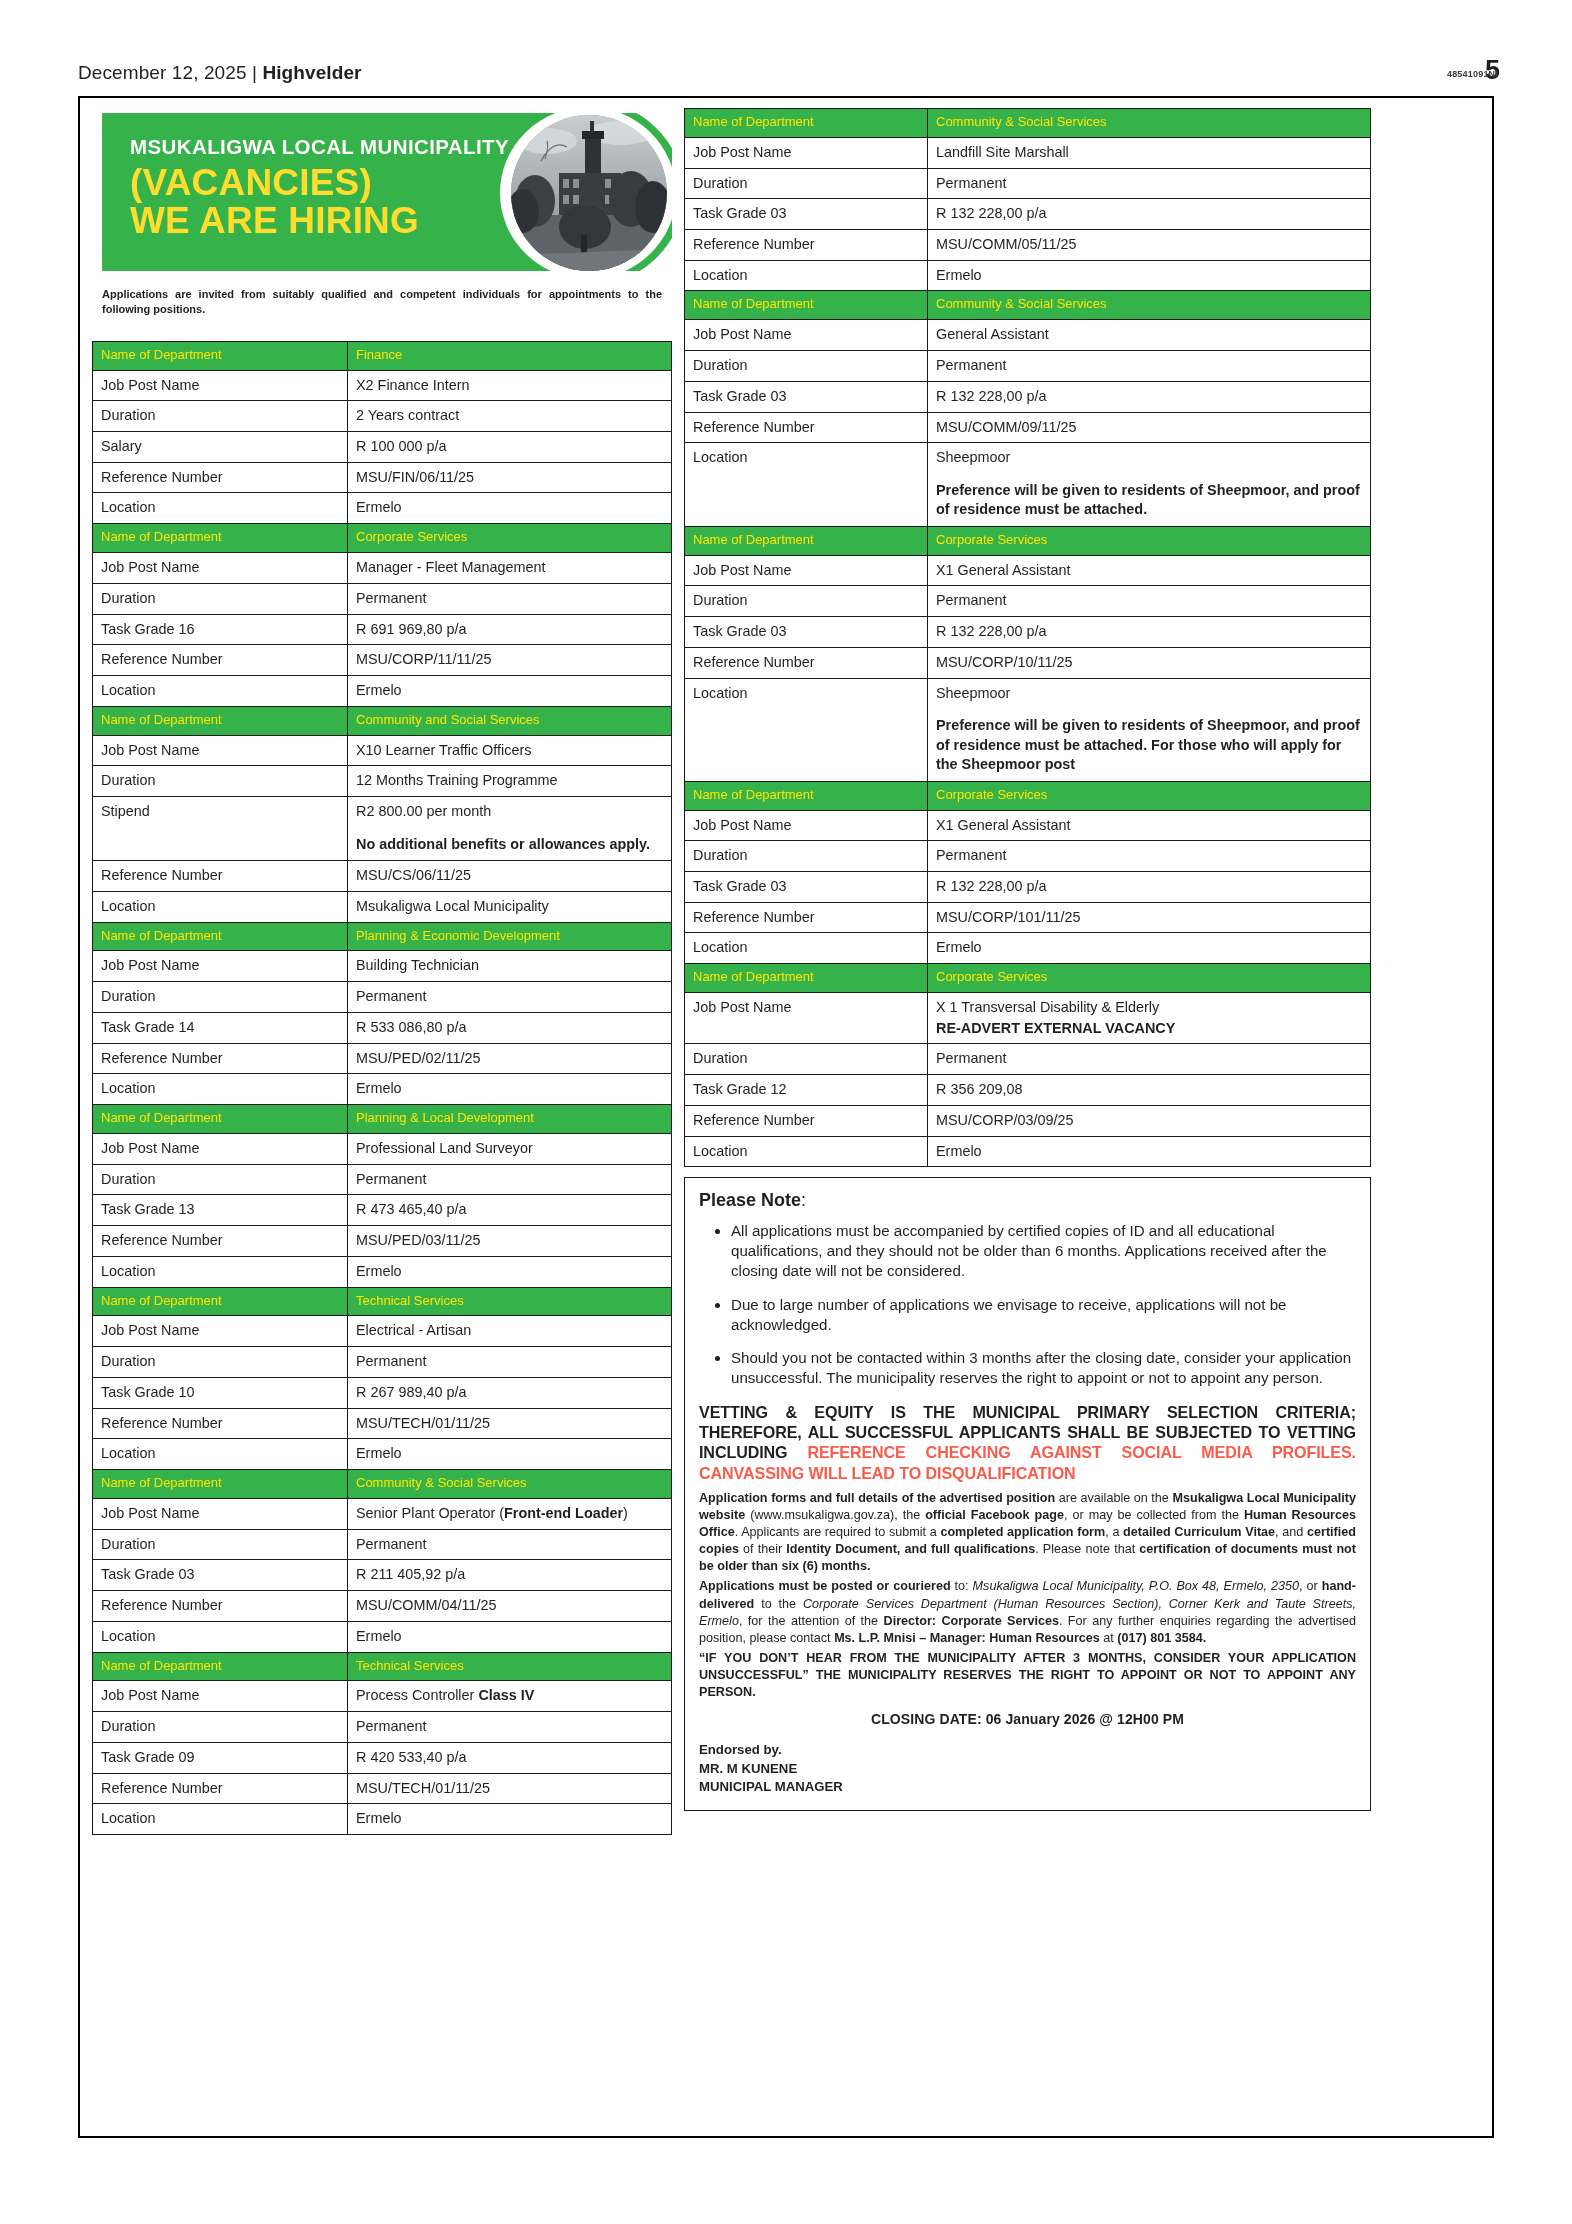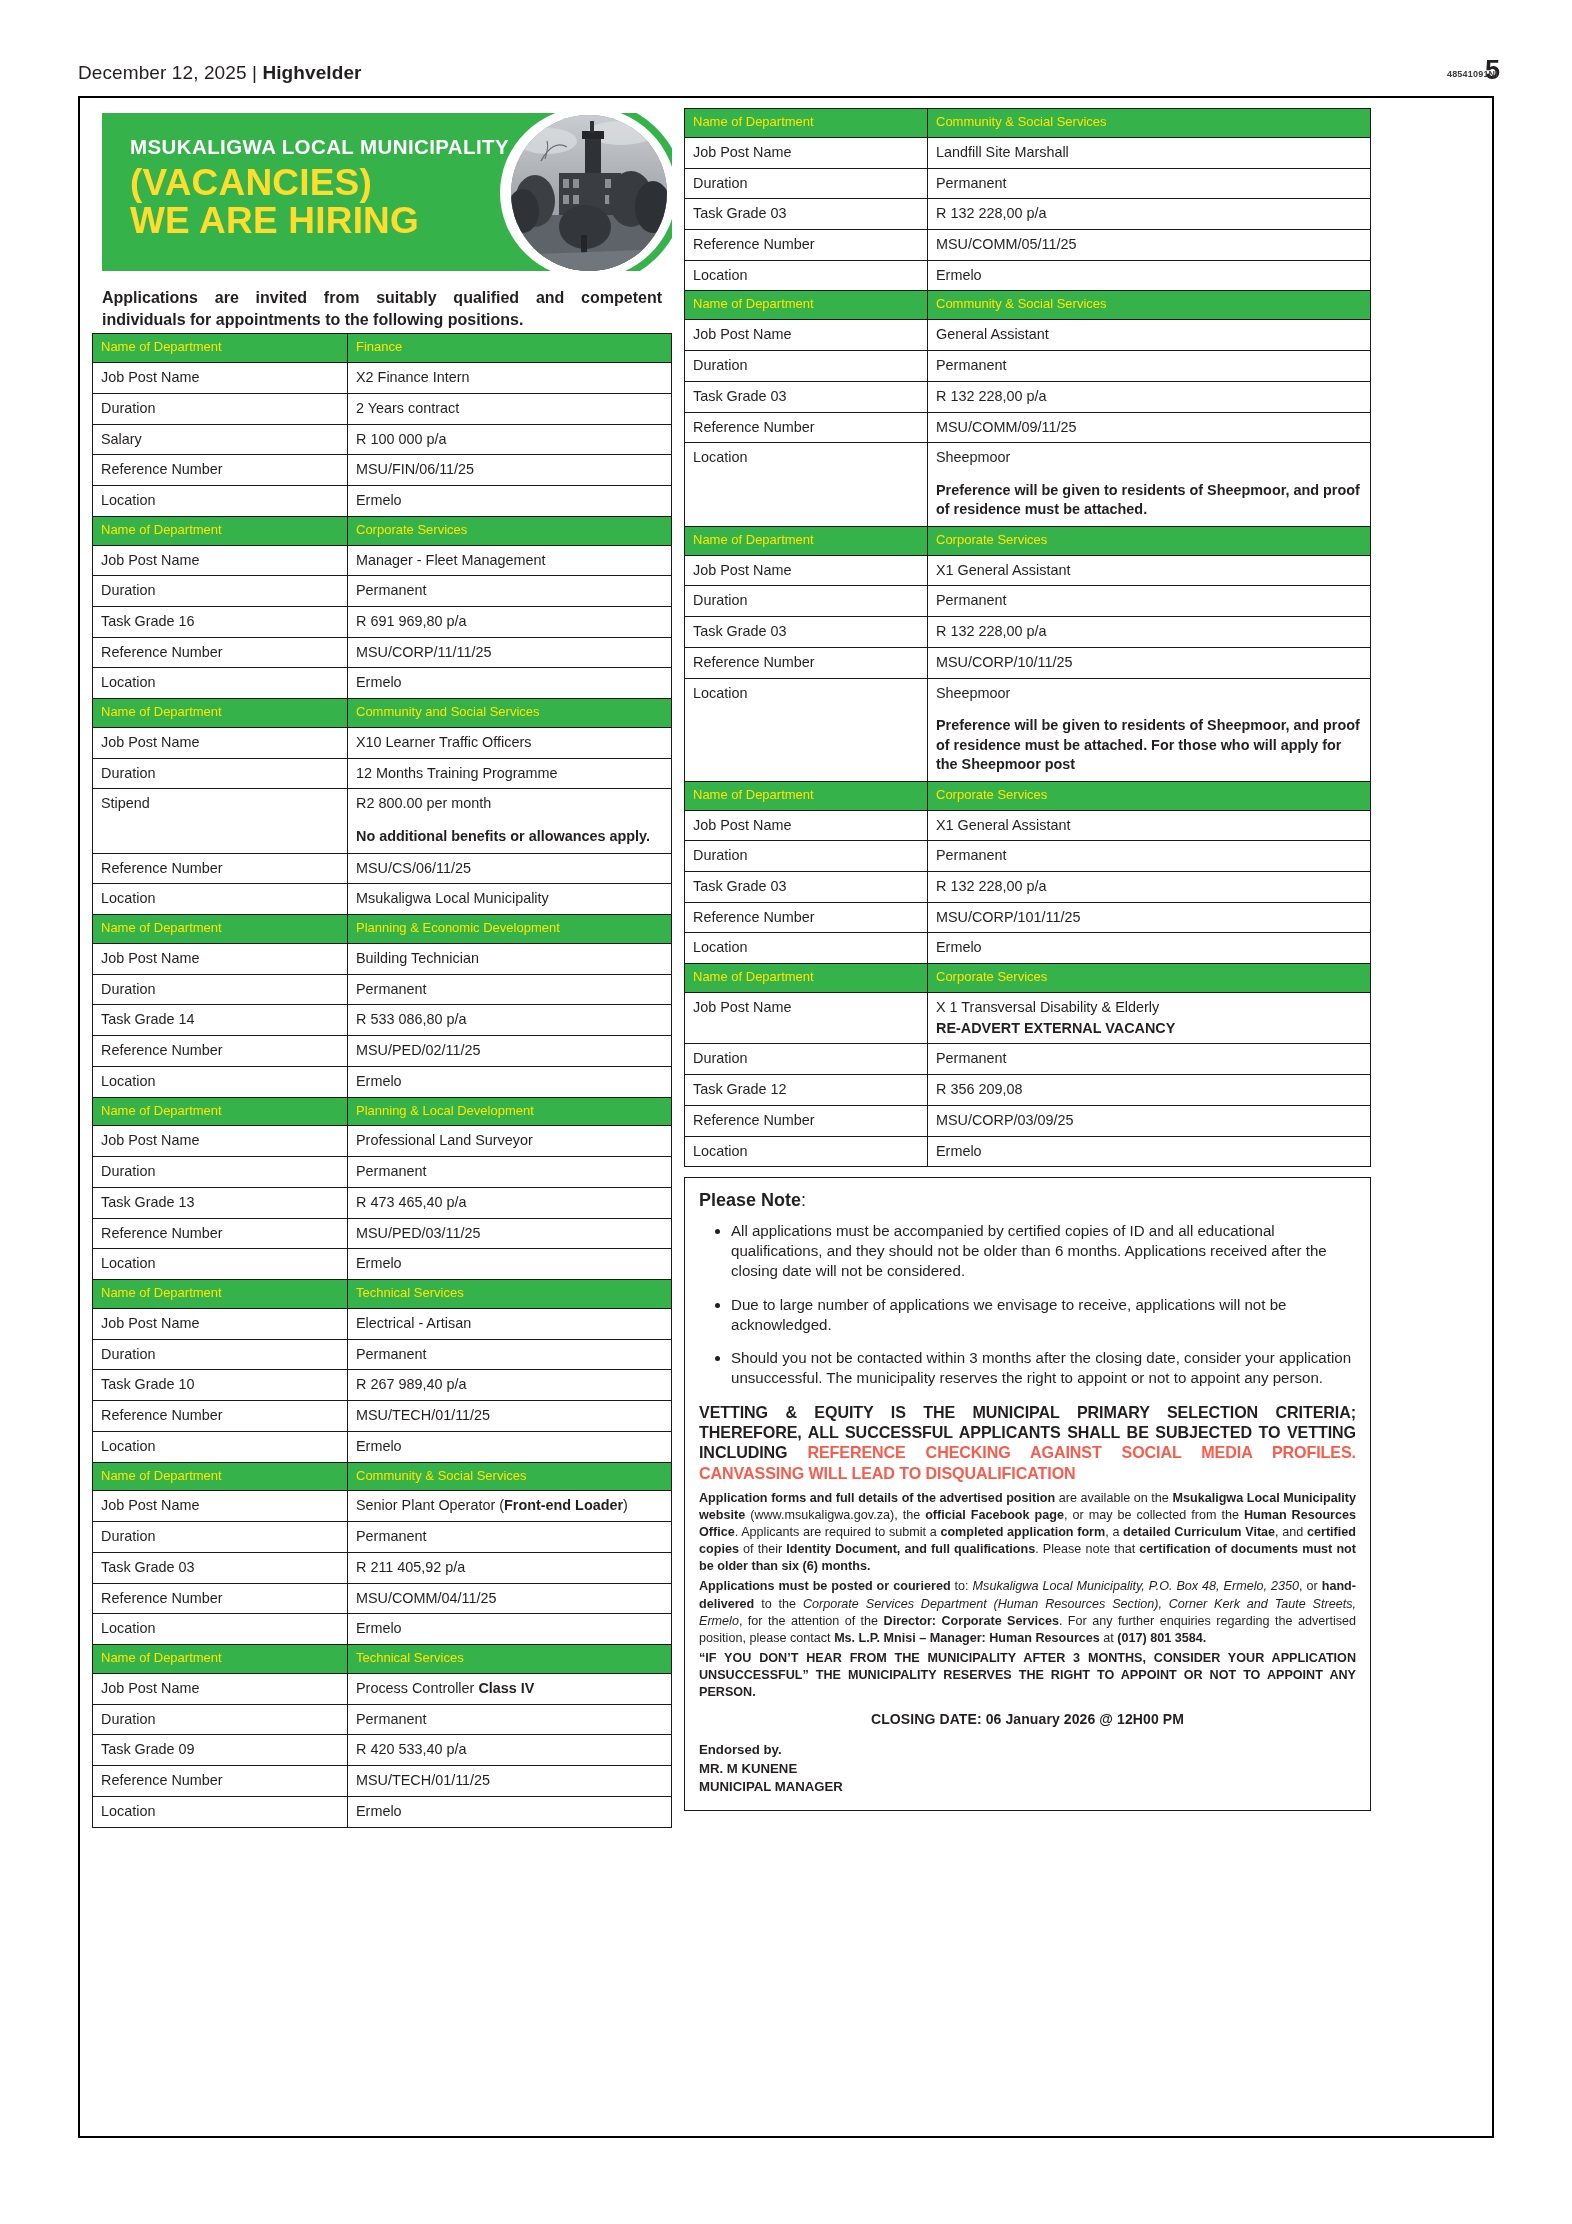--- a/index.html
+++ b/index.html
@@ -101,22 +101,22 @@
   .banner-title {
     color: #ffdd2e;
     font-size: 37px;
     font-weight: bold;
     line-height: 1.02;
     letter-spacing: .2px;
   }
 
   
   .intro {
-    margin: 16px 10px 3px 10px;
-    font-size: 16px;
+    margin: 16px 10px 24px 10px;
+    font-size: 11px;
     font-weight: bold;
     text-align: justify;
     line-height: 1.35;
   }
 
   
   table.vac {
     width: 100%;
     border-collapse: collapse;
     table-layout: fixed;

